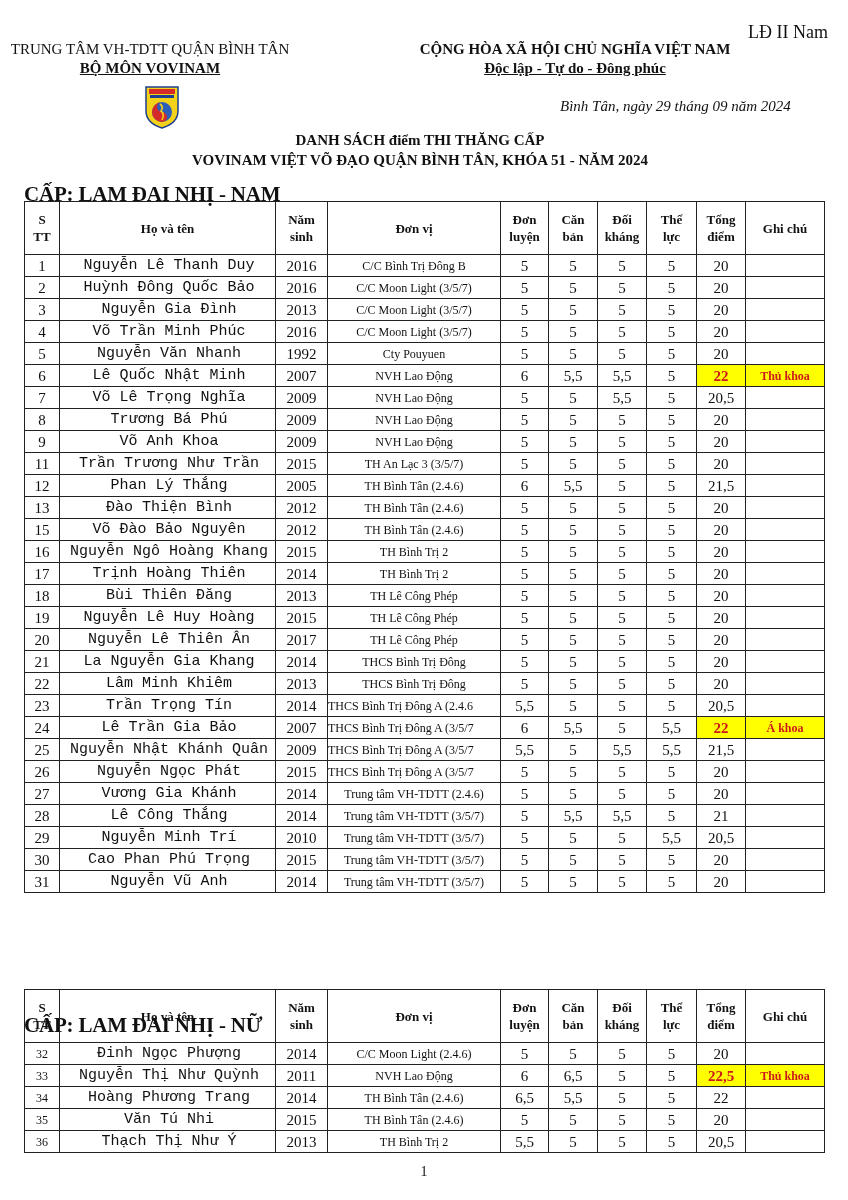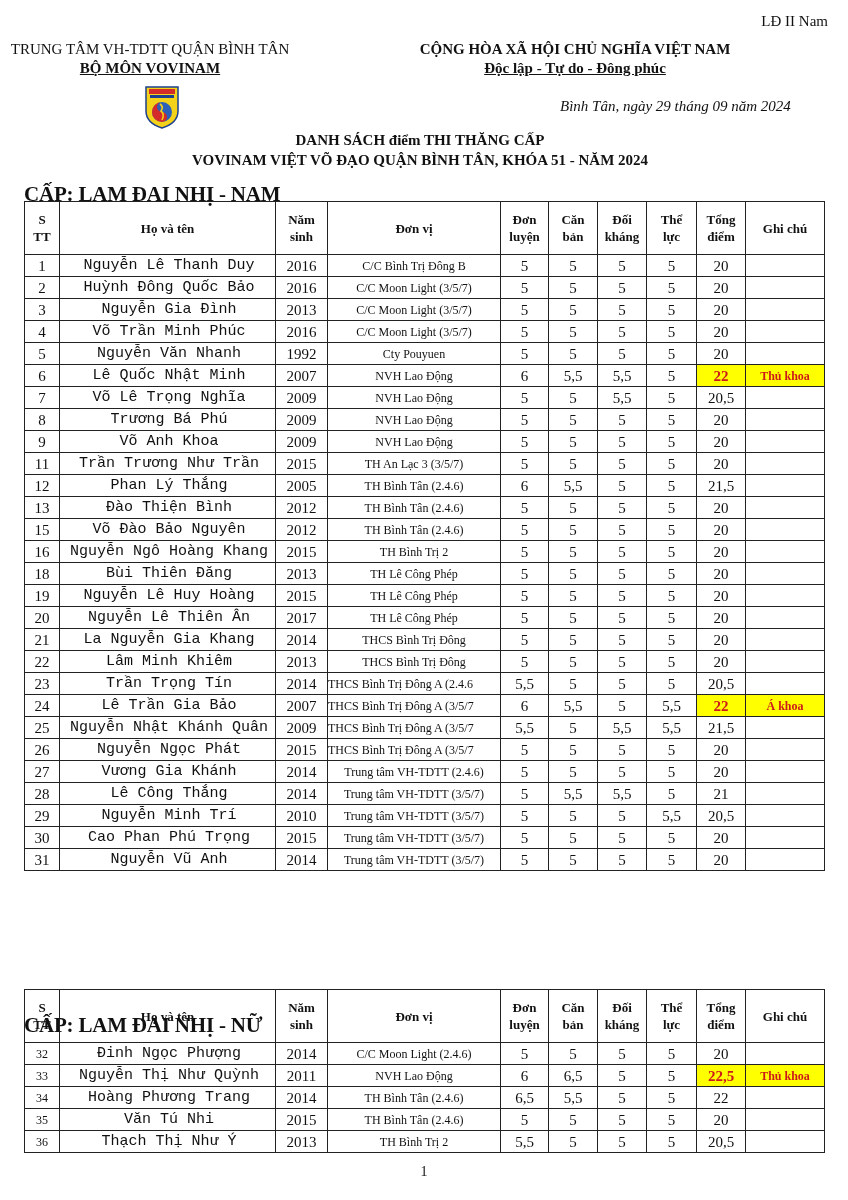--- a/index.html
+++ b/index.html
@@ -1,18 +1,18 @@
 <!DOCTYPE html>
 <html><head>
 <meta charset="utf-8">
 <style>
   html, body { margin: 0; padding: 0; background: #ffffff; }
   body { width: 848px; height: 1200px; position: relative; font-family: "Liberation Serif", serif; color: #111; overflow: hidden; }
   .abs { position: absolute; }
-  .doc-code { right: 20px; top: 13px; font-size: 15px; }
+  .doc-code { right: 20px; top: 22px; font-size: 18px; }
   .org-left { left: 0; width: 300px; top: 40px; text-align: center; font-size: 15px; line-height: 19px; }
   .org-left .l2 { font-weight: bold; text-decoration: underline; text-decoration-thickness: 1px; }
   .logo { left: 144px; top: 85px; width: 36px; height: 44px; }
   .nation { left: 400px; width: 350px; top: 40px; text-align: center; font-size: 15px; line-height: 19px; font-weight: bold; }
   .nation .motto { text-decoration: underline; }
   .dateline { left: 560px; top: 98px; font-size: 15px; font-style: italic; }
   .title { left: 0; width: 840px; top: 130px; text-align: center; font-size: 15px; font-weight: bold; line-height: 20px; }
   .section-title { left: 24px; font-size: 21px; font-weight: bold; font-family: "Liberation Serif", serif; letter-spacing: -0.2px; }
   table.grid { position: absolute; left: 24px; border-collapse: collapse; table-layout: fixed; width: 800px; }
   table.grid th, table.grid td { border: 1.5px solid #222; padding: 0; text-align: center; vertical-align: middle; overflow: hidden; white-space: nowrap; }
@@ -250,20 +250,32 @@
         <td>2015</td>
         <td class="unit">TH Bình Trị 2</td>
         <td>5</td>
         <td>5</td>
         <td>5</td>
         <td>5</td>
         <td>20</td>
         <td></td>
       </tr>
       <tr>
+        <td>17</td>
+        <td class="name">Trịnh Hoàng Thiên</td>
+        <td>2014</td>
+        <td class="unit">TH Bình Trị 2</td>
+        <td>5</td>
+        <td>5</td>
+        <td>5</td>
+        <td>5</td>
+        <td>20</td>
+        <td></td>
+      </tr>
+      <tr>
         <td>18</td>
         <td class="name">Bùi Thiên Đăng</td>
         <td>2013</td>
         <td class="unit">TH Lê Công Phép</td>
         <td>5</td>
         <td>5</td>
         <td>5</td>
         <td>5</td>
         <td>20</td>
         <td></td>

